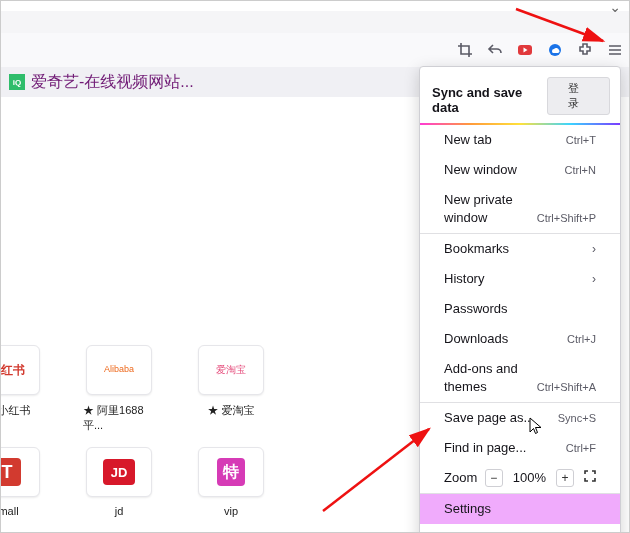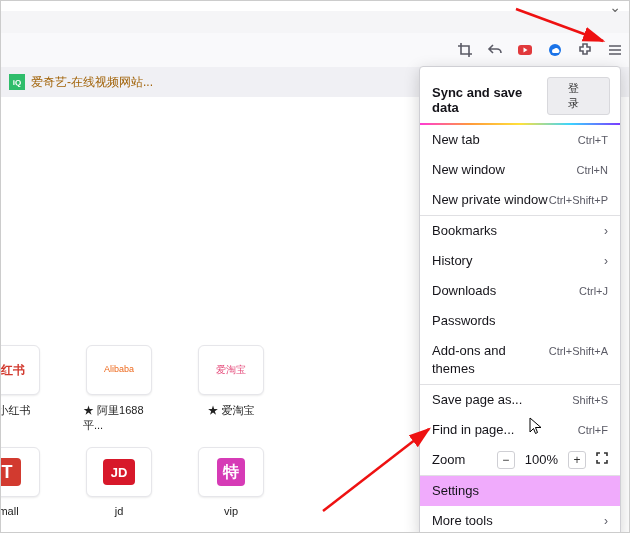--- a/index.html
+++ b/index.html
@@ -11,21 +11,21 @@
   .toolbar{position:absolute;left:0;right:0;top:32px;height:34px;background:#f9f9fb;display:flex;align-items:center;justify-content:flex-end;padding-right:4px;gap:10px;border-bottom:1px solid #e0e0e3}
   .url-stub{position:absolute;left:0;top:34px;width:445px;height:28px;border:1px solid #d0d0d4;border-left:none;border-radius:0 4px 4px 0;background:#fff}
   .tb-icon{width:20px;height:20px;display:flex;align-items:center;justify-content:center;color:#5b5b66;cursor:pointer}
   .tb-icon svg{width:16px;height:16px;stroke:#5b5b66;fill:none;stroke-width:1.6}
   .yt svg rect{fill:#e1393c;stroke:none}
   .yt svg path{fill:#fff;stroke:none}
   .cloud svg circle{fill:#1a73e8;stroke:none}
   
   .tabbar{position:absolute;left:0;right:0;top:66px;height:30px;background:#f0f0f4;display:flex;align-items:center;padding-left:8px;gap:6px;border-bottom:1px solid #d7d7db}
   .favicon{width:16px;height:16px;background:#2fbd6b;border-radius:0;display:flex;align-items:center;justify-content:center;color:#fff;font-size:8px;font-weight:bold}
-  .tab-title{font-size:12px;color:#a16207}
+  .tab-title{font-size:16px;color:#701a75}
   
   .page{position:absolute;left:0;top:96px;right:0;bottom:0;background:#fff}
   .tile-row{position:absolute;display:flex;gap:40px}
   .tile{width:72px;display:flex;flex-direction:column;align-items:center;gap:8px}
   .tile .box{width:64px;height:48px;border:1px solid #e6e6ea;border-radius:6px;display:flex;align-items:center;justify-content:center;background:#fff;box-shadow:0 1px 2px rgba(0,0,0,0.08)}
   .tile .cap{font-size:11px;color:#222}
   .logo-red{color:#d23a2f;font-weight:bold;font-size:12px}
   .logo-orange{color:#ed6a1f;font-size:9px;text-align:left;line-height:1.1}
   .logo-pink{color:#e54a7a;font-size:10px;font-weight:normal}
   .logo-T{width:28px;height:28px;background:#d23a2f;color:#fff;font-weight:bold;font-size:18px;border-radius:4px;display:flex;align-items:center;justify-content:center}
@@ -33,21 +33,21 @@
   .logo-vip{width:28px;height:28px;background:#d63bb6;color:#fff;font-weight:bold;font-size:16px;border-radius:4px;display:flex;align-items:center;justify-content:center}
   .row2{left:-30px;top:248px}
   .row3{left:-30px;top:350px}
   
   .menu{position:absolute;top:65px;right:8px;width:200px;background:#fff;border:1px solid #cfcfd4;border-radius:4px;box-shadow:0 4px 16px rgba(0,0,0,0.18);font-size:13px;color:#15141a}
   .menu-head{display:flex;align-items:flex-end;justify-content:space-between;padding:10px 10px 8px 12px}
   .menu-head b{font-size:13px}
   .login-btn{font-size:11px;background:#ededf0;border:1px solid #d8d8dc;border-radius:3px;padding:3px 20px;color:#333;cursor:pointer}
   .menu-sep{height:1px;background:#e0e0e3;margin:0}
   .grad{height:2px;background:linear-gradient(90deg,#ff3bd4,#ff9a3b,#ffe13b,#3bd4ff,#7a3bff)}
-  .menu-item{display:flex;align-items:flex-start;justify-content:space-between;padding:6px 12px;cursor:pointer;line-height:18px}
+  .menu-item{display:flex;align-items:flex-end;justify-content:space-between;padding:6px 24px;cursor:pointer;line-height:18px}
   .menu-item.highlight{background:#f0abfc}
   .hint{color:#5b5b66;font-size:11px}
   .chev{color:#5b5b66;font-size:12px}
   .zoom-ctrl{display:flex;align-items:center;gap:10px}
   .zbtn{width:16px;height:16px;border:1px solid #cfcfd4;border-radius:3px;display:flex;align-items:center;justify-content:center;font-size:12px;color:#333;background:#fff}
   .full svg{width:12px;height:12px;stroke:#333;fill:none;stroke-width:1.6}
   
   .cursor{position:absolute;width:14px;height:18px;pointer-events:none}
   .cursor svg{width:14px;height:18px}
   
@@ -169,35 +169,35 @@
 
     <div class="menu-item">
         <span>Bookmarks</span>
         <span class="chev">›</span>
       </div>
     <div class="menu-item">
         <span>History</span>
         <span class="chev">›</span>
       </div>
     <div class="menu-item">
+        <span>Passwords</span>
+      </div>
+    <div class="menu-item">
         <span>Downloads</span>
         <span class="hint">Ctrl+J</span>
       </div>
     <div class="menu-item">
-        <span>Passwords</span>
-      </div>
-    <div class="menu-item">
         <span>Add-ons and themes</span>
         <span class="hint">Ctrl+Shift+A</span>
       </div>
     <div class="menu-sep"></div>
 
     <div class="menu-item">
         <span>Save page as...</span>
-        <span class="hint">Shift+S</span>
+        <span class="hint">Sync+S</span>
       </div>
     <div class="menu-item">
         <span>Find in page...</span>
         <span class="hint">Ctrl+F</span>
       </div>
 
     <div class="menu-item">
       <span>Zoom</span>
       <span class="zoom-ctrl">
         <span class="zbtn">−</span>

